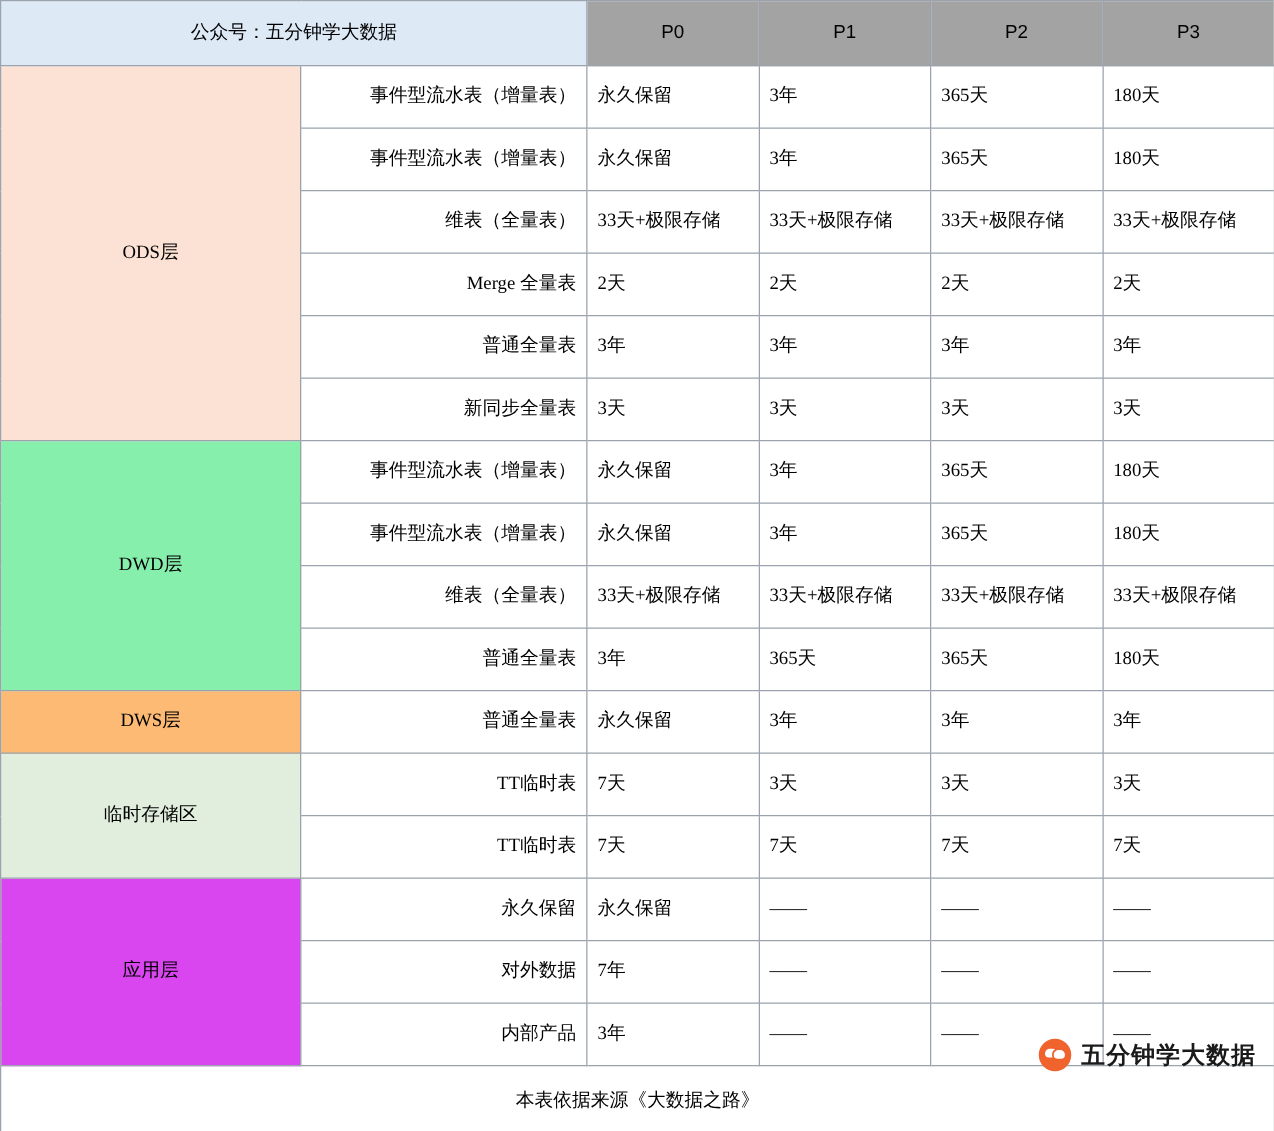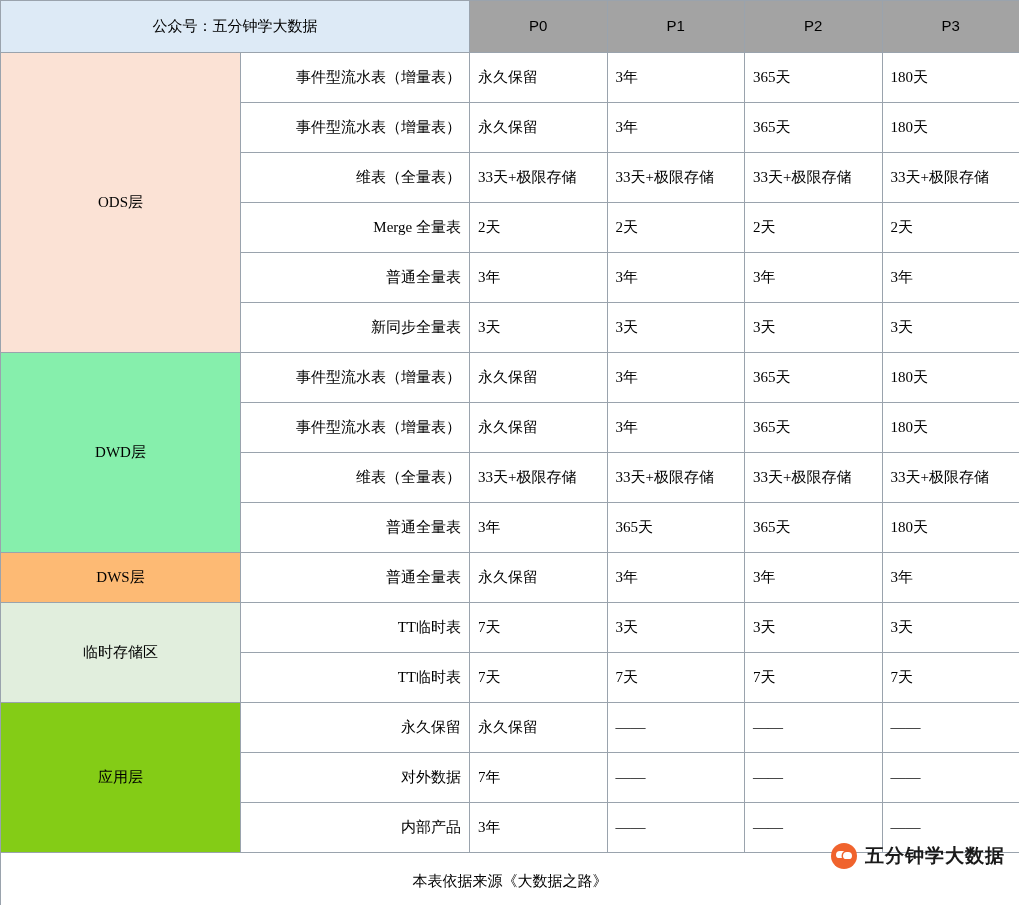--- a/index.html
+++ b/index.html
@@ -57,21 +57,21 @@
   
   .grp {
     text-align: center;
     font-weight: bold;
     font-size: 16px;
   }
   .grp-ods { background: #fbe2d5; }
   .grp-dwd { background: #86efac; font-family: Liberation Serif, serif; }
   .grp-dws { background: #fdba74; }
   .grp-tmp { background: #e1eedd; }
-  .grp-app { background: #84cc16; }
+  .grp-app { background: #d946ef; }
 
   td.item {
     text-align: right;
     font-size: 15px;
     height: 50px;
   }
   td.val {
     text-align: left;
     font-size: 15px;
     height: 50px;
@@ -79,21 +79,21 @@
   .footnote {
     text-align: center;
     font-size: 16px;
     height: 58px;
   }
 
   
   .wm {
     position: absolute;
     right: 14px;
-    bottom: 36px;
+    bottom: 48px;
     display: flex;
     align-items: center;
     gap: 8px;
   }
   .wm-badge {
     width: 26px;
     height: 26px;
     border-radius: 50%;
     background: #f0632d;
     position: relative;

